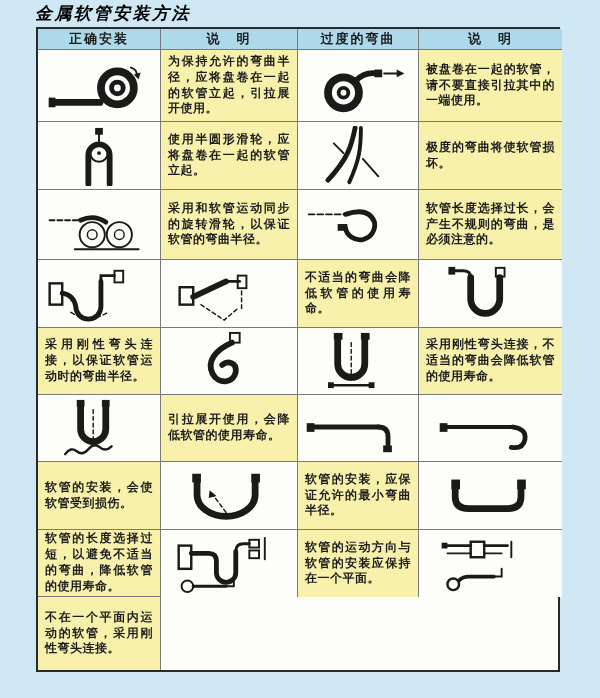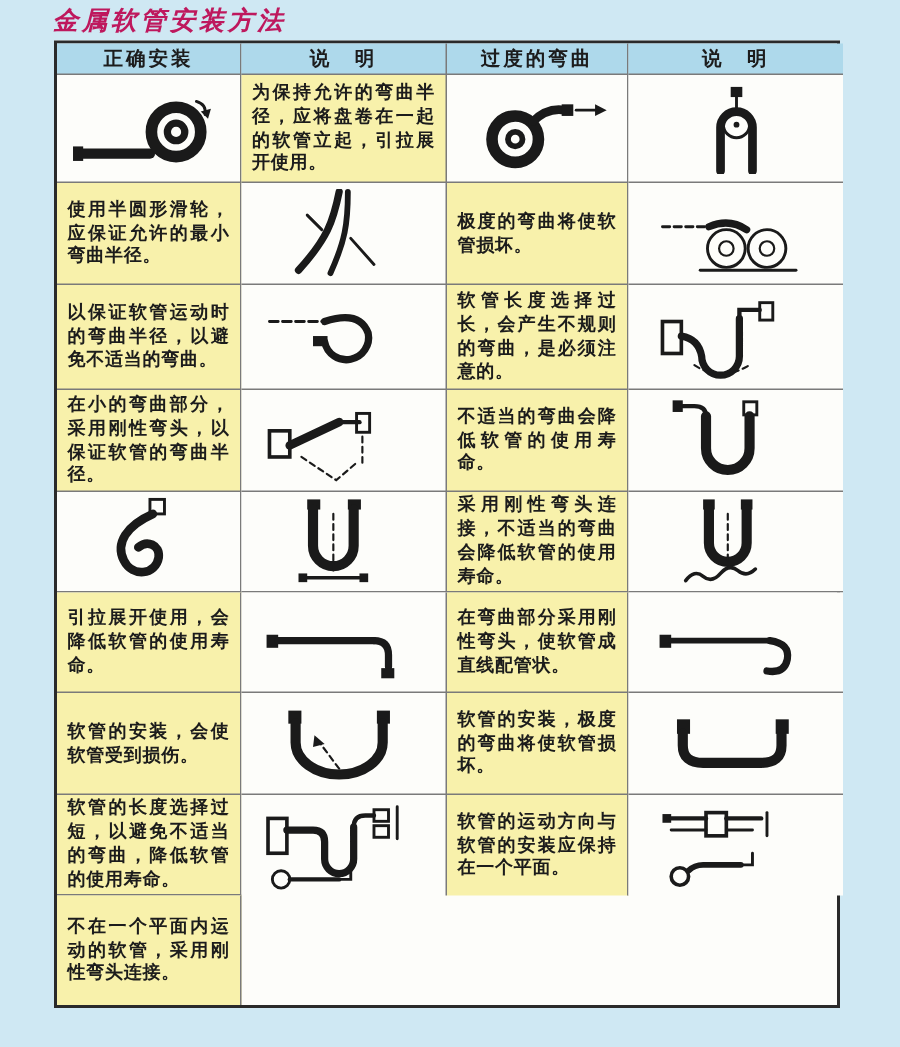--- a/index.html
+++ b/index.html
@@ -9,21 +9,21 @@
   }
   *{box-sizing:border-box;margin:0;padding:0;}
   html,body{width:600px;height:698px;overflow:hidden;}
   body{
     position:relative;background:var(--page-bg);
     font-family:"Liberation Sans",sans-serif;color:var(--text);
   }
   .title{
     position:absolute;left:35px;top:2px;font-family:"DejaVu Serif",serif;
     font-style:italic;font-weight:bold;font-size:17px;letter-spacing:2.5px;
-    color:#be185d;
+    color:#000000;
   }
   .hose-table{
     position:absolute;left:36px;top:27px;width:524px;height:645px;
     border:2px solid var(--border-dark);background:var(--cell-bg);
     display:grid;
     grid-template-columns:123px 137px 121px 143px;
     grid-template-rows:21px 72px 68px 70px 68px 67px 67px 68px 67px 73px;
   }
   .cell{
     border-right:1px solid var(--border-light);
@@ -73,32 +73,33 @@
         <g stroke="#1a1a1a" fill="none" stroke-linecap="round">
           <circle cx="40" cy="38" r="16" stroke-width="8"></circle>
           <circle cx="40" cy="38" r="5" stroke-width="4"></circle>
           <path d="M52 26 Q62 16 74 18" stroke-width="6"></path>
           <rect x="72" y="14" width="8" height="8" fill="#1a1a1a" stroke="none"></rect>
           <path d="M82 18 H96" stroke-width="2"></path>
           <polygon points="103,18 95,14 95,22" fill="#1a1a1a" stroke="none"></polygon>
         </g>
       </svg>
     </div>
+    <div class="cell note-cell">被盘卷在一起的软管，请不要直接引拉其中的一端使用。</div>
     <div class="cell img-cell">
       <svg width="112" height="60" viewBox="0 0 110 62">
         <g stroke="#1a1a1a" fill="none" stroke-linecap="round">
           <rect x="51" y="2" width="8" height="7" fill="#1a1a1a" stroke="none"></rect>
           <path d="M55 9 V19" stroke-width="2"></path>
           <circle cx="55" cy="28" r="9" stroke-width="2"></circle>
           <circle cx="55" cy="28" r="2" fill="#1a1a1a" stroke="none"></circle>
           <path d="M44 60 V30 A11 11 0 0 1 66 30 V60" stroke-width="6"></path>
         </g>
       </svg>
     </div>
-    <div class="cell note-cell">使用半圆形滑轮，应保证允许的最小弯曲半径。</div>
+    <div class="cell note-cell">使用半圆形滑轮，应将盘卷在一起的软管立起。</div>
     <div class="cell img-cell">
       <svg width="112" height="60" viewBox="0 0 110 62">
         <g stroke="#1a1a1a" fill="none" stroke-linecap="round">
           <path d="M52 2 C48 22 44 34 24 56" stroke-width="5"></path>
           <path d="M58 2 C58 24 56 36 46 58" stroke-width="4"></path>
           <path d="M60 34 L76 52" stroke-width="2"></path>
           <path d="M40 28 L30 18" stroke-width="2"></path>
         </g>
       </svg>
     </div>
@@ -109,21 +110,21 @@
           <path d="M4 26 H36" stroke-width="2" stroke-dasharray="5 3"></path>
           <path d="M36 26 Q50 20 62 28" stroke-width="5"></path>
           <circle cx="48" cy="41" r="13" stroke-width="2"></circle>
           <circle cx="48" cy="41" r="5" stroke-width="1.5"></circle>
           <circle cx="76" cy="41" r="13" stroke-width="2"></circle>
           <circle cx="76" cy="41" r="5" stroke-width="1.5"></circle>
           <path d="M30 56 H96" stroke-width="2"></path>
         </g>
       </svg>
     </div>
-    <div class="cell note-cell">以保证软管运动时的弯曲半径，以避免不适当的弯曲。</div>
+    <div class="cell note-cell">采用和软管运动同步的旋转滑轮，以保证软管的弯曲半径。</div>
     <div class="cell img-cell">
       <svg width="112" height="60" viewBox="0 0 110 62">
         <g stroke="#1a1a1a" fill="none" stroke-linecap="round">
           <path d="M4 20 H42" stroke-width="2" stroke-dasharray="6 3"></path>
           <path d="M42 20 q24 -8 30 8 a15 15 0 1 1 -30 6" stroke-width="5"></path>
           <rect x="34" y="30" width="10" height="7" fill="#1a1a1a" stroke="none"></rect>
         </g>
       </svg>
     </div>
     <div class="cell note-cell">软管长度选择过长，会产生不规则的弯曲，是必须注意的。</div>
@@ -131,21 +132,20 @@
       <svg width="112" height="60" viewBox="0 0 110 62">
         <g stroke="#1a1a1a" fill="none" stroke-linecap="round">
           <rect x="4" y="20" width="13" height="22" stroke-width="2.5"></rect>
           <path d="M17 30 q12 2 14 14 a13 13 0 0 0 26 0 V18" stroke-width="5"></path>
           <path d="M57 18 v-6 h14" stroke-width="3"></path>
           <rect x="71" y="7" width="9" height="12" stroke-width="2"></rect>
           <path d="M26 50 q18 12 38 0" stroke-width="1.5" stroke-dasharray="4 3"></path>
         </g>
       </svg>
     </div>
-    <div class="cell note-cell">在小的弯曲部分，采用刚性弯头，以保证软管的弯曲半径。</div>
     <div class="cell img-cell">
       <svg width="112" height="60" viewBox="0 0 110 62">
         <g stroke="#1a1a1a" fill="none" stroke-linecap="round">
           <rect x="4" y="24" width="14" height="18" stroke-width="2.5"></rect>
           <path d="M18 34 L52 18" stroke-width="6"></path>
           <path d="M52 18 h14" stroke-width="3"></path>
           <rect x="64" y="12" width="9" height="13" stroke-width="2"></rect>
           <path d="M68 28 V46" stroke-width="1.5" stroke-dasharray="4 3"></path>
           <path d="M26 42 L50 58 L64 46" stroke-width="1.5" stroke-dasharray="4 3"></path>
         </g>
@@ -155,20 +155,21 @@
     <div class="cell img-cell">
       <svg width="112" height="60" viewBox="0 0 110 62">
         <g stroke="#1a1a1a" fill="none" stroke-linecap="round">
           <path d="M34 14 V36 a15 15 0 0 0 30 0 V14" stroke-width="7"></path>
           <path d="M34 14 q0 -7 -8 -7 h-8" stroke-width="3"></path>
           <rect x="11" y="3" width="7" height="8" fill="#1a1a1a" stroke="none"></rect>
           <rect x="60" y="4" width="9" height="9" stroke-width="2"></rect>
         </g>
       </svg>
     </div>
+    <div class="cell note-cell">采用刚性弯头连接，以保证软管运动时的弯曲半径。</div>
     <div class="cell img-cell">
       <svg width="112" height="60" viewBox="0 0 110 62">
         <g stroke="#1a1a1a" fill="none" stroke-linecap="round">
           <rect x="56" y="2" width="10" height="10" stroke-width="2"></rect>
           <path d="M58 12 C40 20 32 32 38 44 C44 56 60 54 62 42 C63 33 54 30 48 35" stroke-width="6"></path>
         </g>
       </svg>
     </div>
     <div class="cell img-cell">
       <svg width="112" height="60" viewBox="0 0 110 62">
@@ -199,21 +200,20 @@
     <div class="cell img-cell">
       <svg width="112" height="60" viewBox="0 0 110 62">
         <g stroke="#1a1a1a" fill="none" stroke-linecap="round">
           <rect x="2" y="26" width="8" height="9" fill="#1a1a1a" stroke="none"></rect>
           <path d="M10 30 H76" stroke-width="5"></path>
           <path d="M76 30 q10 0 10 10 v8" stroke-width="5"></path>
           <rect x="81" y="49" width="9" height="7" fill="#1a1a1a" stroke="none"></rect>
         </g>
       </svg>
     </div>
-    <div class="cell note-cell">在弯曲部分采用刚性弯头，使软管成直线配管状。</div>
     <div class="cell img-cell">
       <svg width="112" height="60" viewBox="0 0 110 62">
         <g stroke="#1a1a1a" fill="none" stroke-linecap="round">
           <rect x="2" y="26" width="8" height="9" fill="#1a1a1a" stroke="none"></rect>
           <path d="M10 30 H78" stroke-width="4"></path>
           <path d="M78 30 q14 2 12 13 q-2 10 -14 8" stroke-width="5"></path>
         </g>
       </svg>
     </div>
     <div class="cell note-cell">软管的安装，会使软管受到损伤。</div>
@@ -221,21 +221,21 @@
       <svg width="112" height="60" viewBox="0 0 110 62">
         <g stroke="#1a1a1a" fill="none" stroke-linecap="round">
           <rect x="17" y="8" width="9" height="9" fill="#1a1a1a" stroke="none"></rect>
           <rect x="78" y="8" width="9" height="9" fill="#1a1a1a" stroke="none"></rect>
           <path d="M22 17 V30 A30 22 0 0 0 82 30 V17" stroke-width="7"></path>
           <path d="M52 48 L37 28" stroke-width="1.5" stroke-dasharray="4 3"></path>
           <polygon points="35,25 42,31 34,33" fill="#1a1a1a" stroke="none"></polygon>
         </g>
       </svg>
     </div>
-    <div class="cell note-cell">软管的安装，极度的弯曲将使软管损坏。</div>
+    <div class="cell note-cell">软管的安装，应保证允许的最小弯曲半径。</div>
     <div class="cell img-cell">
       <svg width="112" height="60" viewBox="0 0 110 62">
         <g stroke="#1a1a1a" fill="none" stroke-linecap="round">
           <rect x="14" y="14" width="9" height="10" fill="#1a1a1a" stroke="none"></rect>
           <rect x="82" y="14" width="9" height="10" fill="#1a1a1a" stroke="none"></rect>
           <path d="M18 24 v8 q0 12 14 12 h40 q14 0 14 -12 v-8" stroke-width="7"></path>
         </g>
       </svg>
     </div>
     <div class="cell note-cell">软管的长度选择过短，以避免不适当的弯曲，降低软管的使用寿命。</div>

